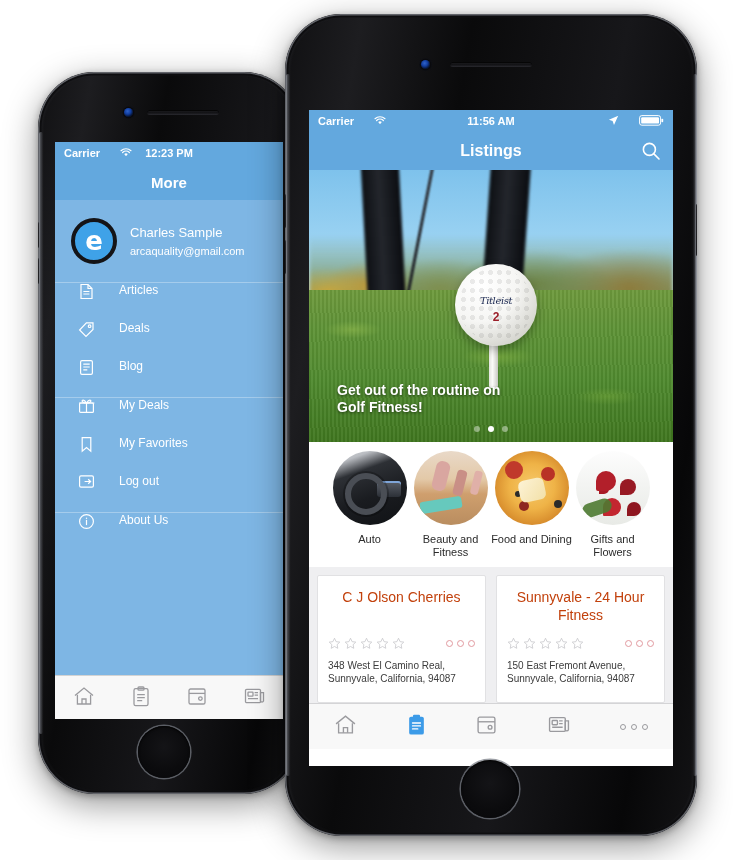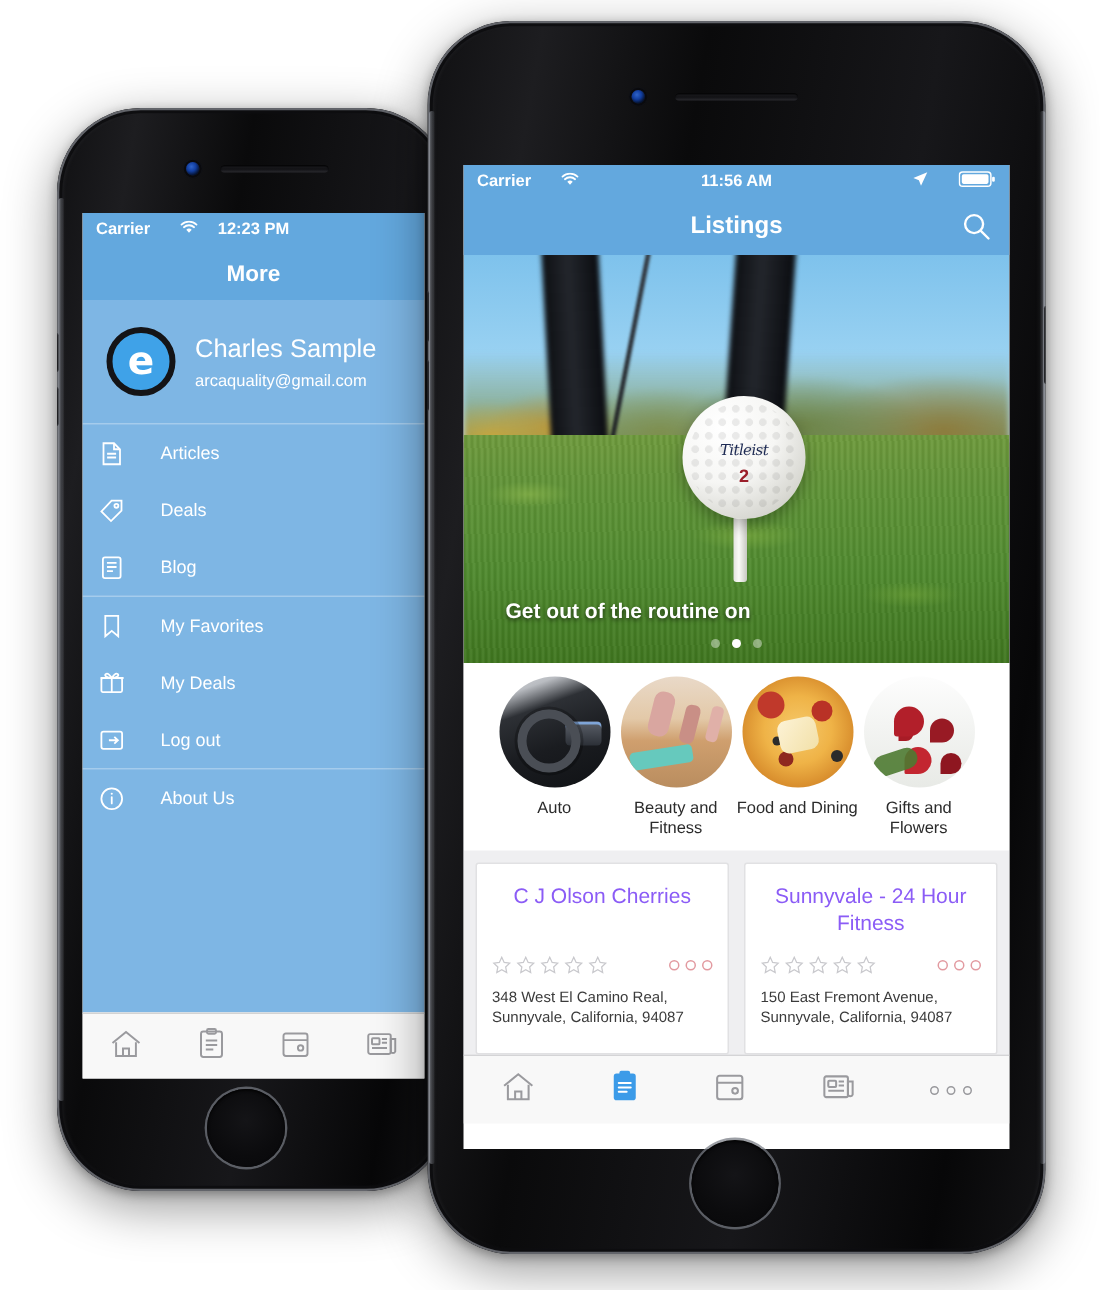--- a/index.html
+++ b/index.html
@@ -129,29 +129,29 @@
     align-items: center;
     justify-content: center;
     color: #ffffff;
     font-size: 26px;
     font-weight: bold;
     line-height: 1;
     font-family: "DejaVu Sans", sans-serif;
     flex: none;
   }
   .profile-text { margin-left: 13px; color: #ffffff; }
-  .profile-name { font-size: 17px; margin-bottom: 5px; }
+  .profile-name { font-size: 13px; margin-bottom: 5px; }
   .profile-mail { font-size: 11px; }
 
   .menu-sep { height: 1px; background: rgba(255,255,255,0.30); }
   .menu-item {
     display: flex;
-    align-items: center;
+    align-items: flex-start;
     height: 38px;
-    padding-left: 8px;
+    padding-left: 20px;
     color: #ffffff;
     font-size: 12px;
   }
   .menu-item .mi-icon {
     width: 22px;
     display: flex;
     align-items: center;
     justify-content: center;
     margin-right: 22px;
     flex: none;
@@ -344,21 +344,21 @@
     flex: 1;
     background: #ffffff;
     border: 1px solid #e1e1e3;
     border-radius: 2px;
     padding: 12px 10px 0;
     box-sizing: border-box;
     overflow: hidden;
   }
   .lcard-title {
     font-size: 14px;
-    color: #8b5cf6;
+    color: #c2410c;
     text-align: center;
     line-height: 18px;
     min-height: 40px;
   }
   .lcard-meta {
     display: flex;
     align-items: center;
     justify-content: space-between;
     margin-top: 9px;
   }
@@ -464,36 +464,36 @@
               <path d="M4.3 5.2h6.4M4.3 8h6.4M4.3 10.8h4"></path>
             </svg>
         </span>
         <span>Blog</span>
       </div>
 
       <div class="menu-sep"></div>
 
       <div class="menu-item">
         <span class="mi-icon">
-          <svg width="13" height="17" viewBox="0 0 13 17" fill="none" stroke="#fff" stroke-width="1.2">
-              <path d="M2.2 1.6h8.6v13.6L6.5 11.6 2.2 15.2z"></path>
-            </svg>
-        </span>
-        <span>My Favorites</span>
-      </div>
-
-      <div class="menu-item">
-        <span class="mi-icon">
           <svg width="17" height="16" viewBox="0 0 17 16" fill="none" stroke="#fff" stroke-width="1.2">
               <rect x="1.6" y="5" width="13.8" height="9.4" rx="1"></rect>
               <path d="M1 5h15.4M8.5 5v9.4"></path>
               <path d="M8.5 5S6.2 1.4 4.6 2.3C3.2 3.1 5 5 8.5 5zM8.5 5s2.3-3.6 3.9-2.7C13.8 3.1 12 5 8.5 5z"></path>
             </svg>
         </span>
         <span>My Deals</span>
+      </div>
+
+      <div class="menu-item">
+        <span class="mi-icon">
+          <svg width="13" height="17" viewBox="0 0 13 17" fill="none" stroke="#fff" stroke-width="1.2">
+              <path d="M2.2 1.6h8.6v13.6L6.5 11.6 2.2 15.2z"></path>
+            </svg>
+        </span>
+        <span>My Favorites</span>
       </div>
 
 
       <div class="menu-item">
         <span class="mi-icon">
           <svg width="17" height="15" viewBox="0 0 17 15" fill="none" stroke="#fff" stroke-width="1.2">
               <rect x="1.6" y="1.8" width="13.8" height="11.4" rx="1.4"></rect>
               <path d="M6.6 7.5h6M10.2 5.2l2.4 2.3-2.4 2.3"></path>
             </svg>
         </span>
@@ -612,20 +612,21 @@
       <div class="club"></div>
       <div class="shoe"></div>
       <div class="hero-grass"></div>
       <div class="tee"></div>
       <div class="golfball">
         <div class="ball-brand">Titleist</div>
         <div class="ball-num">2</div>
       </div>
       <div class="hero-caption">
         <div>Get out of the routine on</div>
+        <div>Golf Fitness!</div>
       </div>
       <div class="hero-dots">
         <span class="hdot"></span>
         <span class="hdot on"></span>
         <span class="hdot"></span>
       </div>
     </div>
 
     <div class="cat-row">
       <div class="cat">

